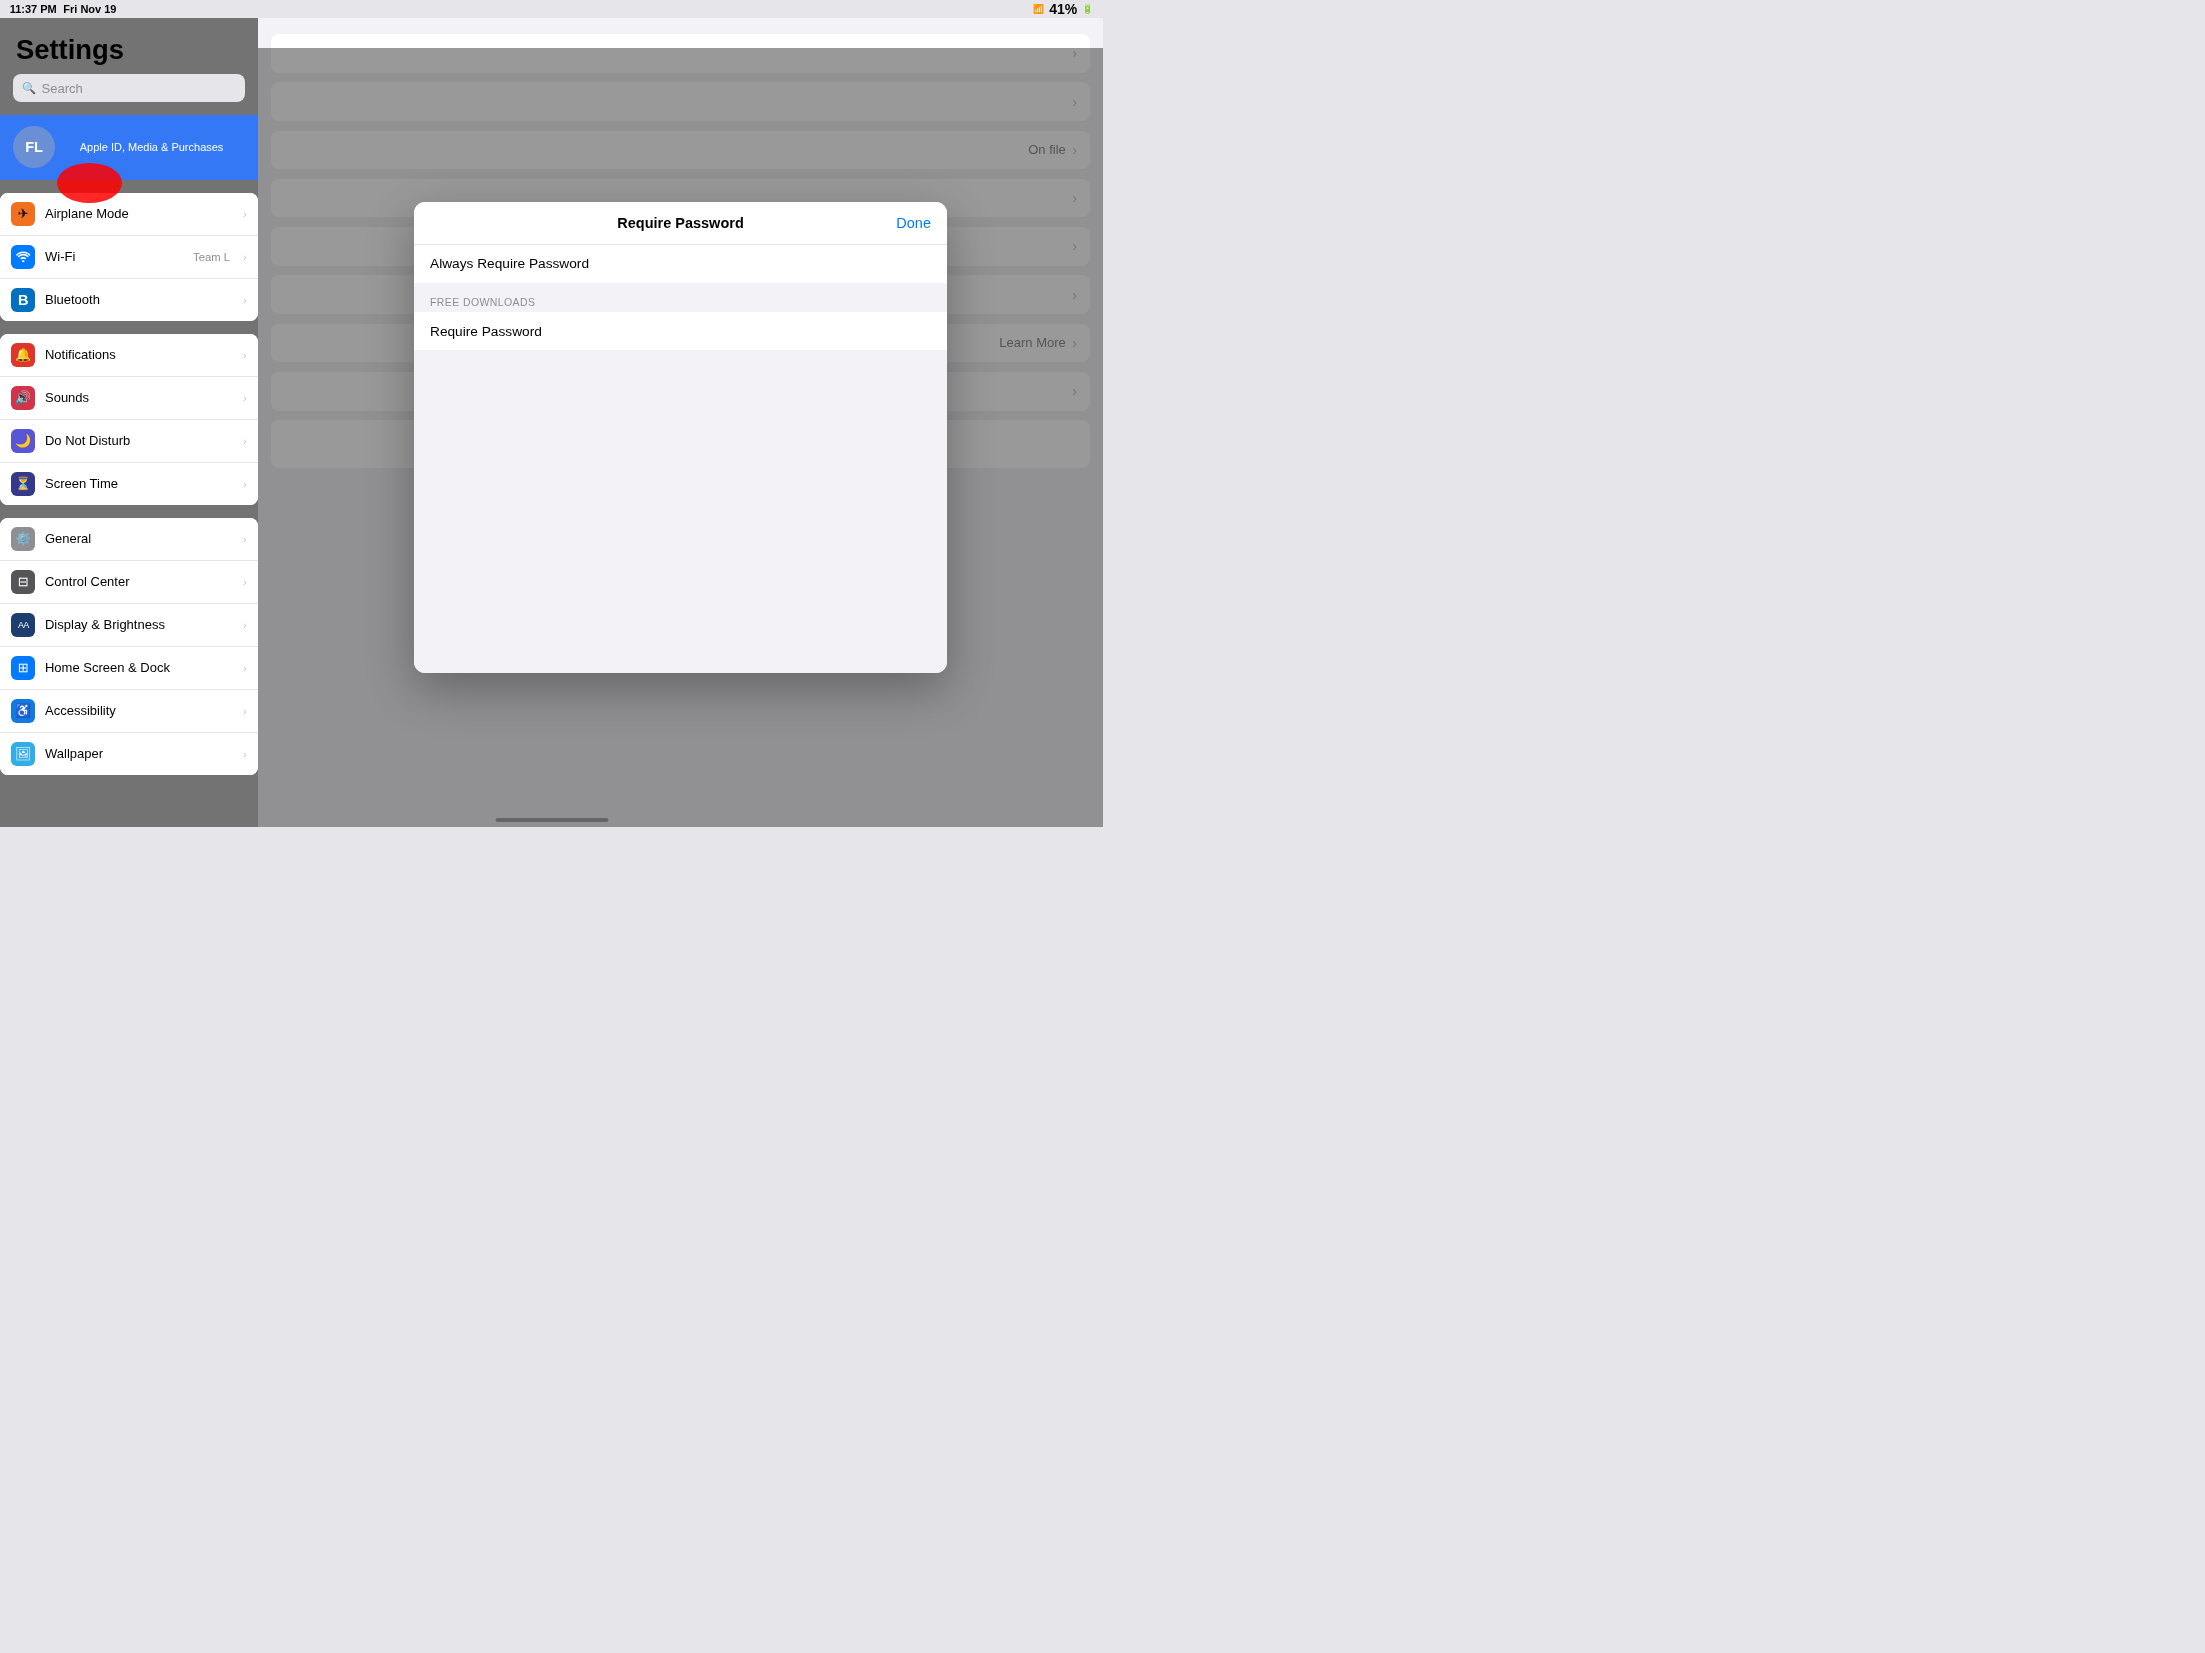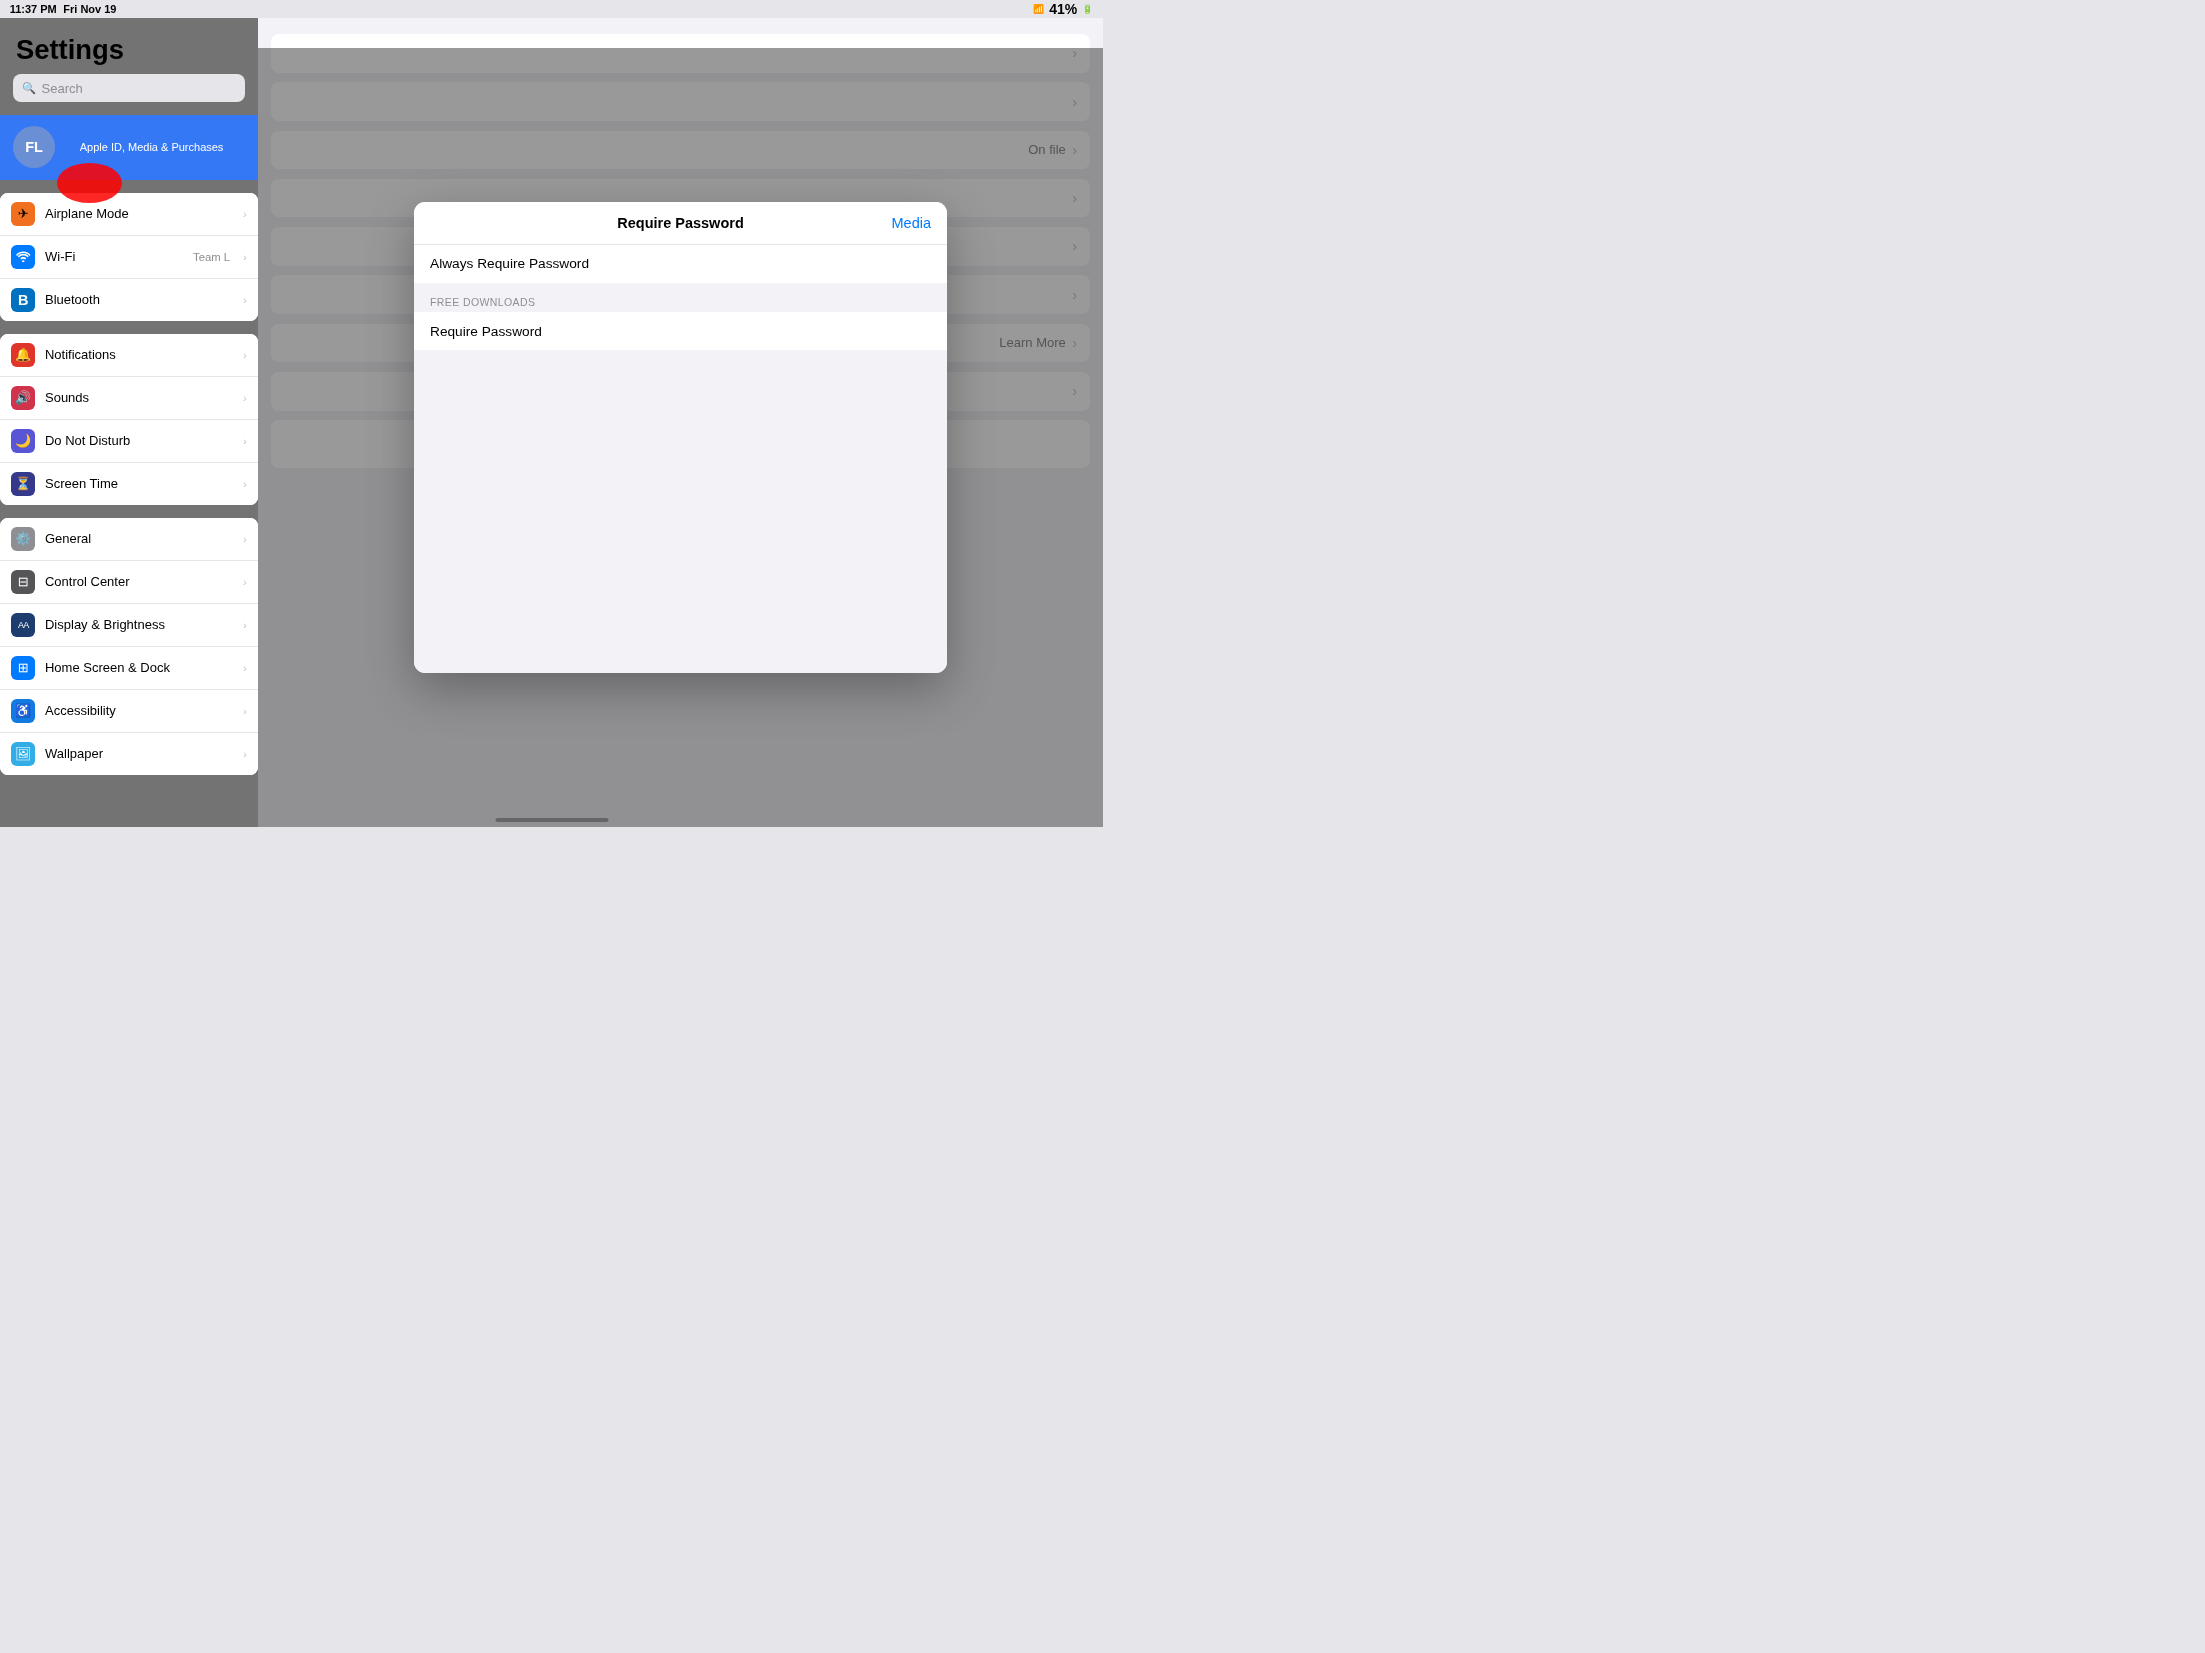--- a/index.html
+++ b/index.html
@@ -473,21 +473,21 @@
         <span></span>
       </div>
     </div>
 
     <div class="modal-overlay">
       <div class="modal">
 
         <div class="modal-header">
           <div class="modal-title-spacer"></div>
           <div class="modal-title">Require Password</div>
-          <div class="modal-done">Media</div>
+          <div class="modal-done">Done</div>
         </div>
 
         <div class="modal-section">
           <div class="modal-row">Always Require Password</div>
         </div>
 
         <div class="modal-section-header">FREE DOWNLOADS</div>
         <div class="modal-section">
           <div class="modal-row">Require Password</div>
         </div>

